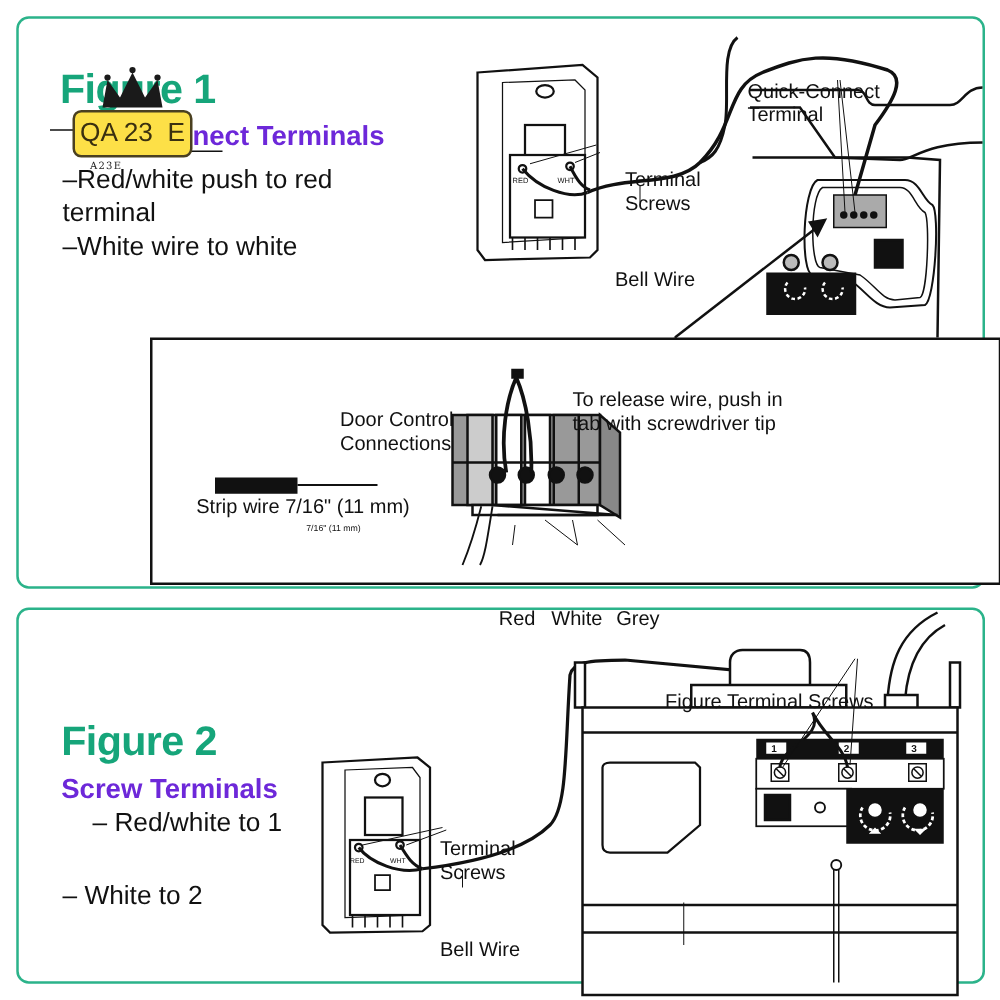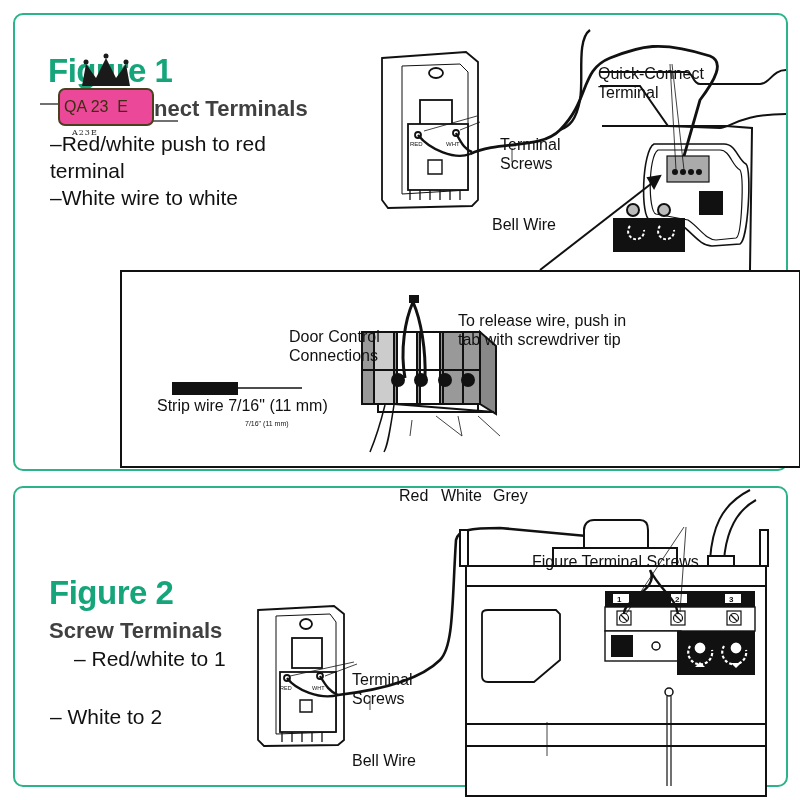--- a/index.html
+++ b/index.html
@@ -1,25 +1,25 @@
 <!DOCTYPE html>
 <html><head>
 <meta charset="utf-8">
 <style>
   html, body { margin:0; padding:0; background:#ffffff; }
   body { width:800px; height:800px; position:relative; overflow:hidden; font-family:"Liberation Sans", sans-serif; color:#111; }
   .panel { position:absolute; border:2.5px solid #2bb38a; border-radius:10px; box-sizing:border-box; background:#fff; }
   #panel1 { left:13px; top:13px; width:775px; height:458px; }
   #panel2 { left:13px; top:486px; width:775px; height:301px; }
   .fig-title { position:absolute; font-weight:bold; color:#16a57a; font-size:33px; letter-spacing:-0.5px; }
-  .sub-title { position:absolute; font-weight:bold; font-size:22px; color:#404040; }
+  .sub-title { position:absolute; font-weight:bold; font-size:22px; color:#6d28d9; }
   .bullet { position:absolute; font-size:21px; color:#111; line-height:27px; }
   .lbl { position:absolute; font-size:16px; color:#111; line-height:19px;margin-top:44px; }
   svg.art { position:absolute; left:0; top:0; }
-  .badge { position:absolute; left:58px; top:88px; width:96px; height:38px; background:#ec4899; border:2px solid #4a4020; border-radius:7px; box-sizing:border-box; font-size:16px; color:#3a3010; padding-left:4px; line-height:34px; white-space:pre; }
+  .badge { position:absolute; left:58px; top:88px; width:96px; height:38px; background:#fde047; border:2px solid #4a4020; border-radius:7px; box-sizing:border-box; font-size:21px; color:#3a3010; padding-left:4px; line-height:34px; white-space:pre; }
   .badge-sub { position:absolute; left:72px; top:128px; font-family:"DejaVu Serif", serif; font-size:8px; color:#222; letter-spacing:1px; }
 </style>
 </head>
 <body>
 
 <div class="panel" id="panel1"></div>
 <div class="panel" id="panel2"></div>
 
 <div class="fig-title" style="left:48px;top:52px;">Figure 1</div>
 <div class="sub-title" style="left:154px;top:96px;">nect Terminals</div>
@@ -111,21 +111,21 @@
   </g>
   <line x1="412" y1="420" x2="410" y2="436" stroke="#111" stroke-width="0.8"></line>
   <line x1="436" y1="416" x2="462" y2="436" stroke="#111" stroke-width="0.8"></line>
   <line x1="458" y1="416" x2="462" y2="436" stroke="#111" stroke-width="0.8"></line>
   <line x1="478" y1="416" x2="500" y2="436" stroke="#111" stroke-width="0.8"></line>
 </svg>
 
 <div class="lbl" style="left:598px;top:20px;"><span>Quick-Connect</span><br><span>Terminal</span></div>
 <div class="lbl" style="left:500px;top:91px;"><span>Terminal</span><br><span>Screws</span></div>
 <div class="lbl" style="left:492px;top:171px;">Bell Wire</div>
-<div class="lbl" style="left:289px;top:283px;"><span>Door Control</span><br><span>Connections</span></div>
+<div class="lbl" style="left:272px;top:283px;"><span>Door Control</span><br><span>Connections</span></div>
 <div class="lbl" style="left:458px;top:267px;"><span>To release wire, push in</span><br><span>tab with screwdriver tip</span></div>
 <div class="lbl" style="left:157px;top:352px;">Strip wire 7/16" (11 mm)</div>
 <div class="lbl" style="left:245px;top:375px;font-size:7px;line-height:9px;">7/16" (11 mm)</div>
 <div class="lbl" style="left:399px;top:442px;">Red</div>
 <div class="lbl" style="left:441px;top:442px;">White</div>
 <div class="lbl" style="left:493px;top:442px;">Grey</div>
 
 <div class="fig-title" style="left:49px;top:574px;">Figure 2</div>
 <div class="sub-title" style="left:49px;top:618px;">Screw Terminals</div>
 <div class="bullet" style="left:50px;top:645px;margin-left:24px;">– Red/white to 1</div>

